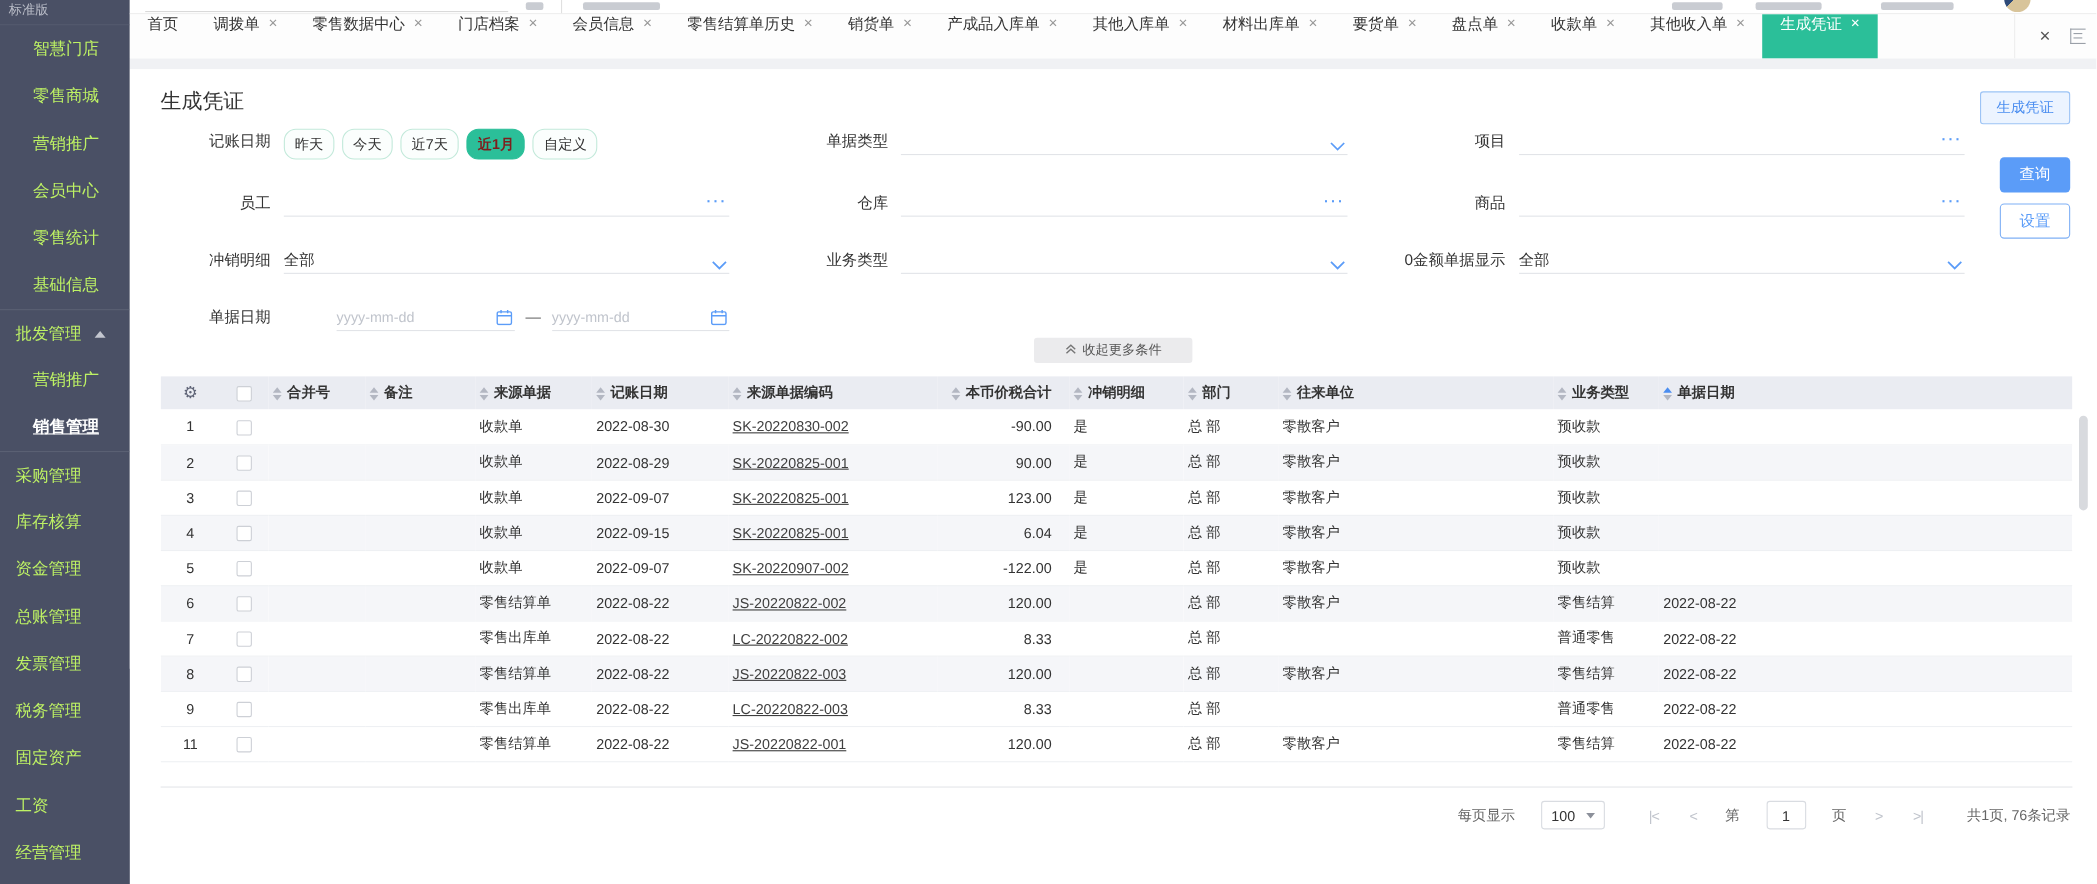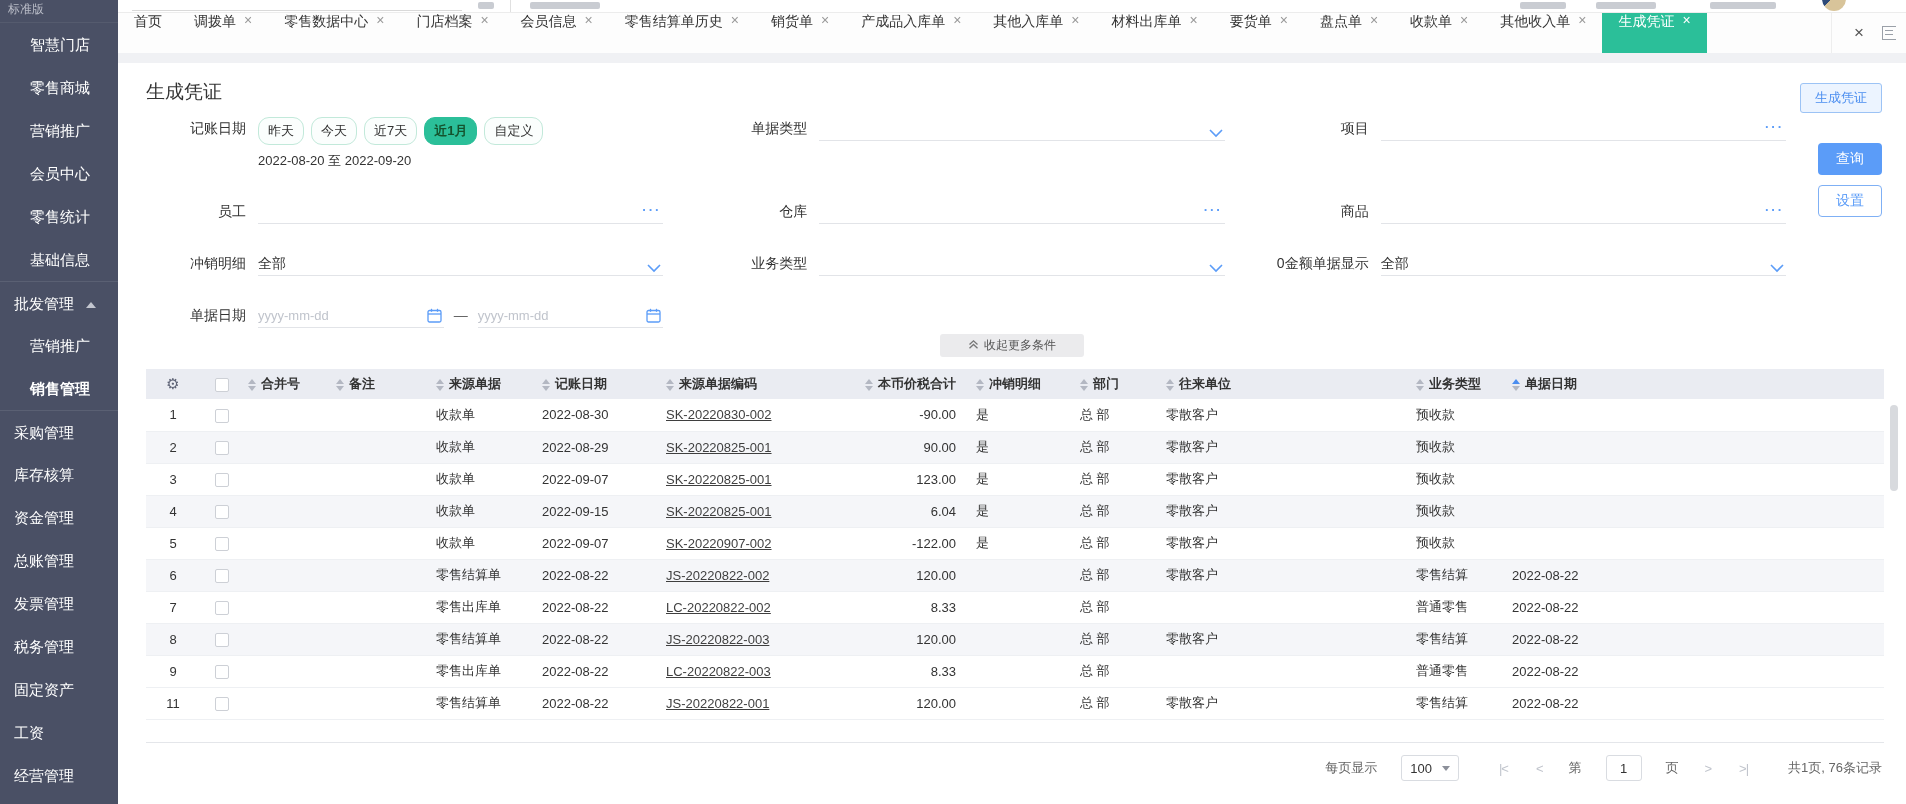--- a/index.html
+++ b/index.html
@@ -3,24 +3,24 @@
 <meta charset="utf-8">
 <style>
   * { margin:0; padding:0; box-sizing:border-box; }
   html,body { width:1906px; height:804px; overflow:hidden;
     font-family:"Liberation Sans","DejaVu Sans",sans-serif; background:#fff; }
   .screen { display:flex; width:1906px; height:608px; }
 
   
   .sidebar { width:118px; height:804px; background:#4a5065; flex:0 0 118px; color:#d6d8df; overflow:hidden; }
   .edition { font-size:12px; color:#b9bcc7; padding:1px 0 4px 8px; border-bottom:1px solid #555b6e; }
-  .s-item { height:43px; line-height:43px; font-size:15px; color:#ffffff; cursor:pointer; white-space:nowrap; }
+  .s-item { height:43px; line-height:43px; font-size:15px; color:#bef264; cursor:pointer; white-space:nowrap; }
   .s-item.lvl0 { padding-left:14px; }
   .s-item.lvl1 { padding-left:30px; }
-  .s-item.active { color:#ffffff; font-weight:bold; }
+  .s-item.active { color:#ffffff; font-weight:bold;text-decoration:underline; }
   .s-item.divider { border-top:1px solid #5a6073; }
   .s-arrow { display:inline-block; margin-left:12px; width:0; height:0;
     border-left:5px solid transparent; border-right:5px solid transparent; border-bottom:6px solid #c3c6cf; vertical-align:middle; }
 
   
   .main { flex:1; display:flex; flex-direction:column; min-width:0; }
 
   
   .topbar { height:13px; background:#fff; position:relative; border-bottom:1px solid #ececec; }
   .tb-underline { position:absolute; left:14px; top:10px; width:330px; height:1px; background:#d9d9d9; }
@@ -52,26 +52,26 @@
   .filter-panel { margin:8px 24px 0 28px; position:relative; padding-right:96px; }
   .f-row { display:grid; grid-template-columns:1fr 1fr 1fr; column-gap:44px; margin-bottom:28px; }
   .f-item { display:flex; align-items:flex-start; min-width:0; }
   .f-label { width:112px; flex:0 0 112px; text-align:right; padding-right:12px; font-size:14px; color:#333; line-height:22px; white-space:nowrap; }
   .f-ctrl { flex:1; min-width:0; border-bottom:1px solid #e2e4e8; height:24px; position:relative; font-size:14px; color:#333; line-height:22px; }
   .f-ctrl.noline { border-bottom:none; height:auto; }
   .chev { position:absolute; right:2px; top:5px; }
   .dots { position:absolute; right:2px; bottom:2px; color:#5b9cf8; font-size:13px; font-weight:bold; letter-spacing:2px; }
   .quick { display:flex; align-items:flex-end; gap:7px; }
   .pill { font-size:13px; color:#333; border:1px solid #c2e9da; background:#fbfefd; border-radius:11px; padding:2px 9px; cursor:pointer; white-space:nowrap; }
-  .pill.active { background:#2bbf99; border-color:#2bbf99; color:#14532d; font-weight:bold; }
+  .pill.active { background:#2bbf99; border-color:#2bbf99; color:#7f1d1d; font-weight:bold; }
   .range-text { font-size:13px; color:#333; margin-top:5px; }
   .side-btns { position:absolute; right:0; top:26px; display:flex; flex-direction:column; gap:10px; }
   .btn-query { background:#5b9cf8; color:#fff; border:none; border-radius:4px; font-size:14px; padding:7px 18px; cursor:pointer; }
   .btn-set { background:#fff; color:#5b9cf8; border:1px solid #7fb0f5; border-radius:4px; font-size:14px; padding:6px 17px; cursor:pointer; }
-  .date-pair { display:flex; align-items:flex-start; gap:10px; }
+  .date-pair { display:flex; align-items:flex-start; gap:10px;margin-left:48px; }
   .date-field { flex:1; border-bottom:1px solid #e2e4e8; height:24px; position:relative; }
   .ph { color:#c0c4cc; font-size:13px; line-height:22px; }
   .cal { position:absolute; right:2px; top:3px; }
   .dash { line-height:22px; color:#666; font-size:14px; }
 
   .collapse-wrap { display:flex; justify-content:center; margin:2px 0 12px; }
   .collapse-btn { background:#ebebed; border-radius:3px; font-size:12px; color:#555; padding:3px 28px; display:flex; align-items:center; gap:5px; cursor:pointer;justify-content:flex-end; }
 
   
   .table-zone { margin:0 22px 0 28px; position:relative; }
@@ -224,21 +224,20 @@
           <div class="f-item">
             <div class="f-label">记账日期</div>
             <div class="f-ctrl noline">
               <div class="quick" id="quick-opts">
                   <span class="pill">昨天</span>
                   <span class="pill">今天</span>
                   <span class="pill">近7天</span>
                   <span class="pill active">近1月</span>
                   <span class="pill">自定义</span>
                 </div>
-              <div class="range-text">2022-08-20 至 2022-09-20</div>
             </div>
           </div>
           <div class="f-item">
             <div class="f-label">单据类型</div>
             <div class="f-ctrl">
               <span></span>
               <span class="chev">
                 <svg width="14" height="9" viewBox="0 0 14 9">
                     <path d="M1 1 L7 7 L13 1" fill="none" stroke="#5b9cf8" stroke-width="1.6"></path>
                   </svg>

